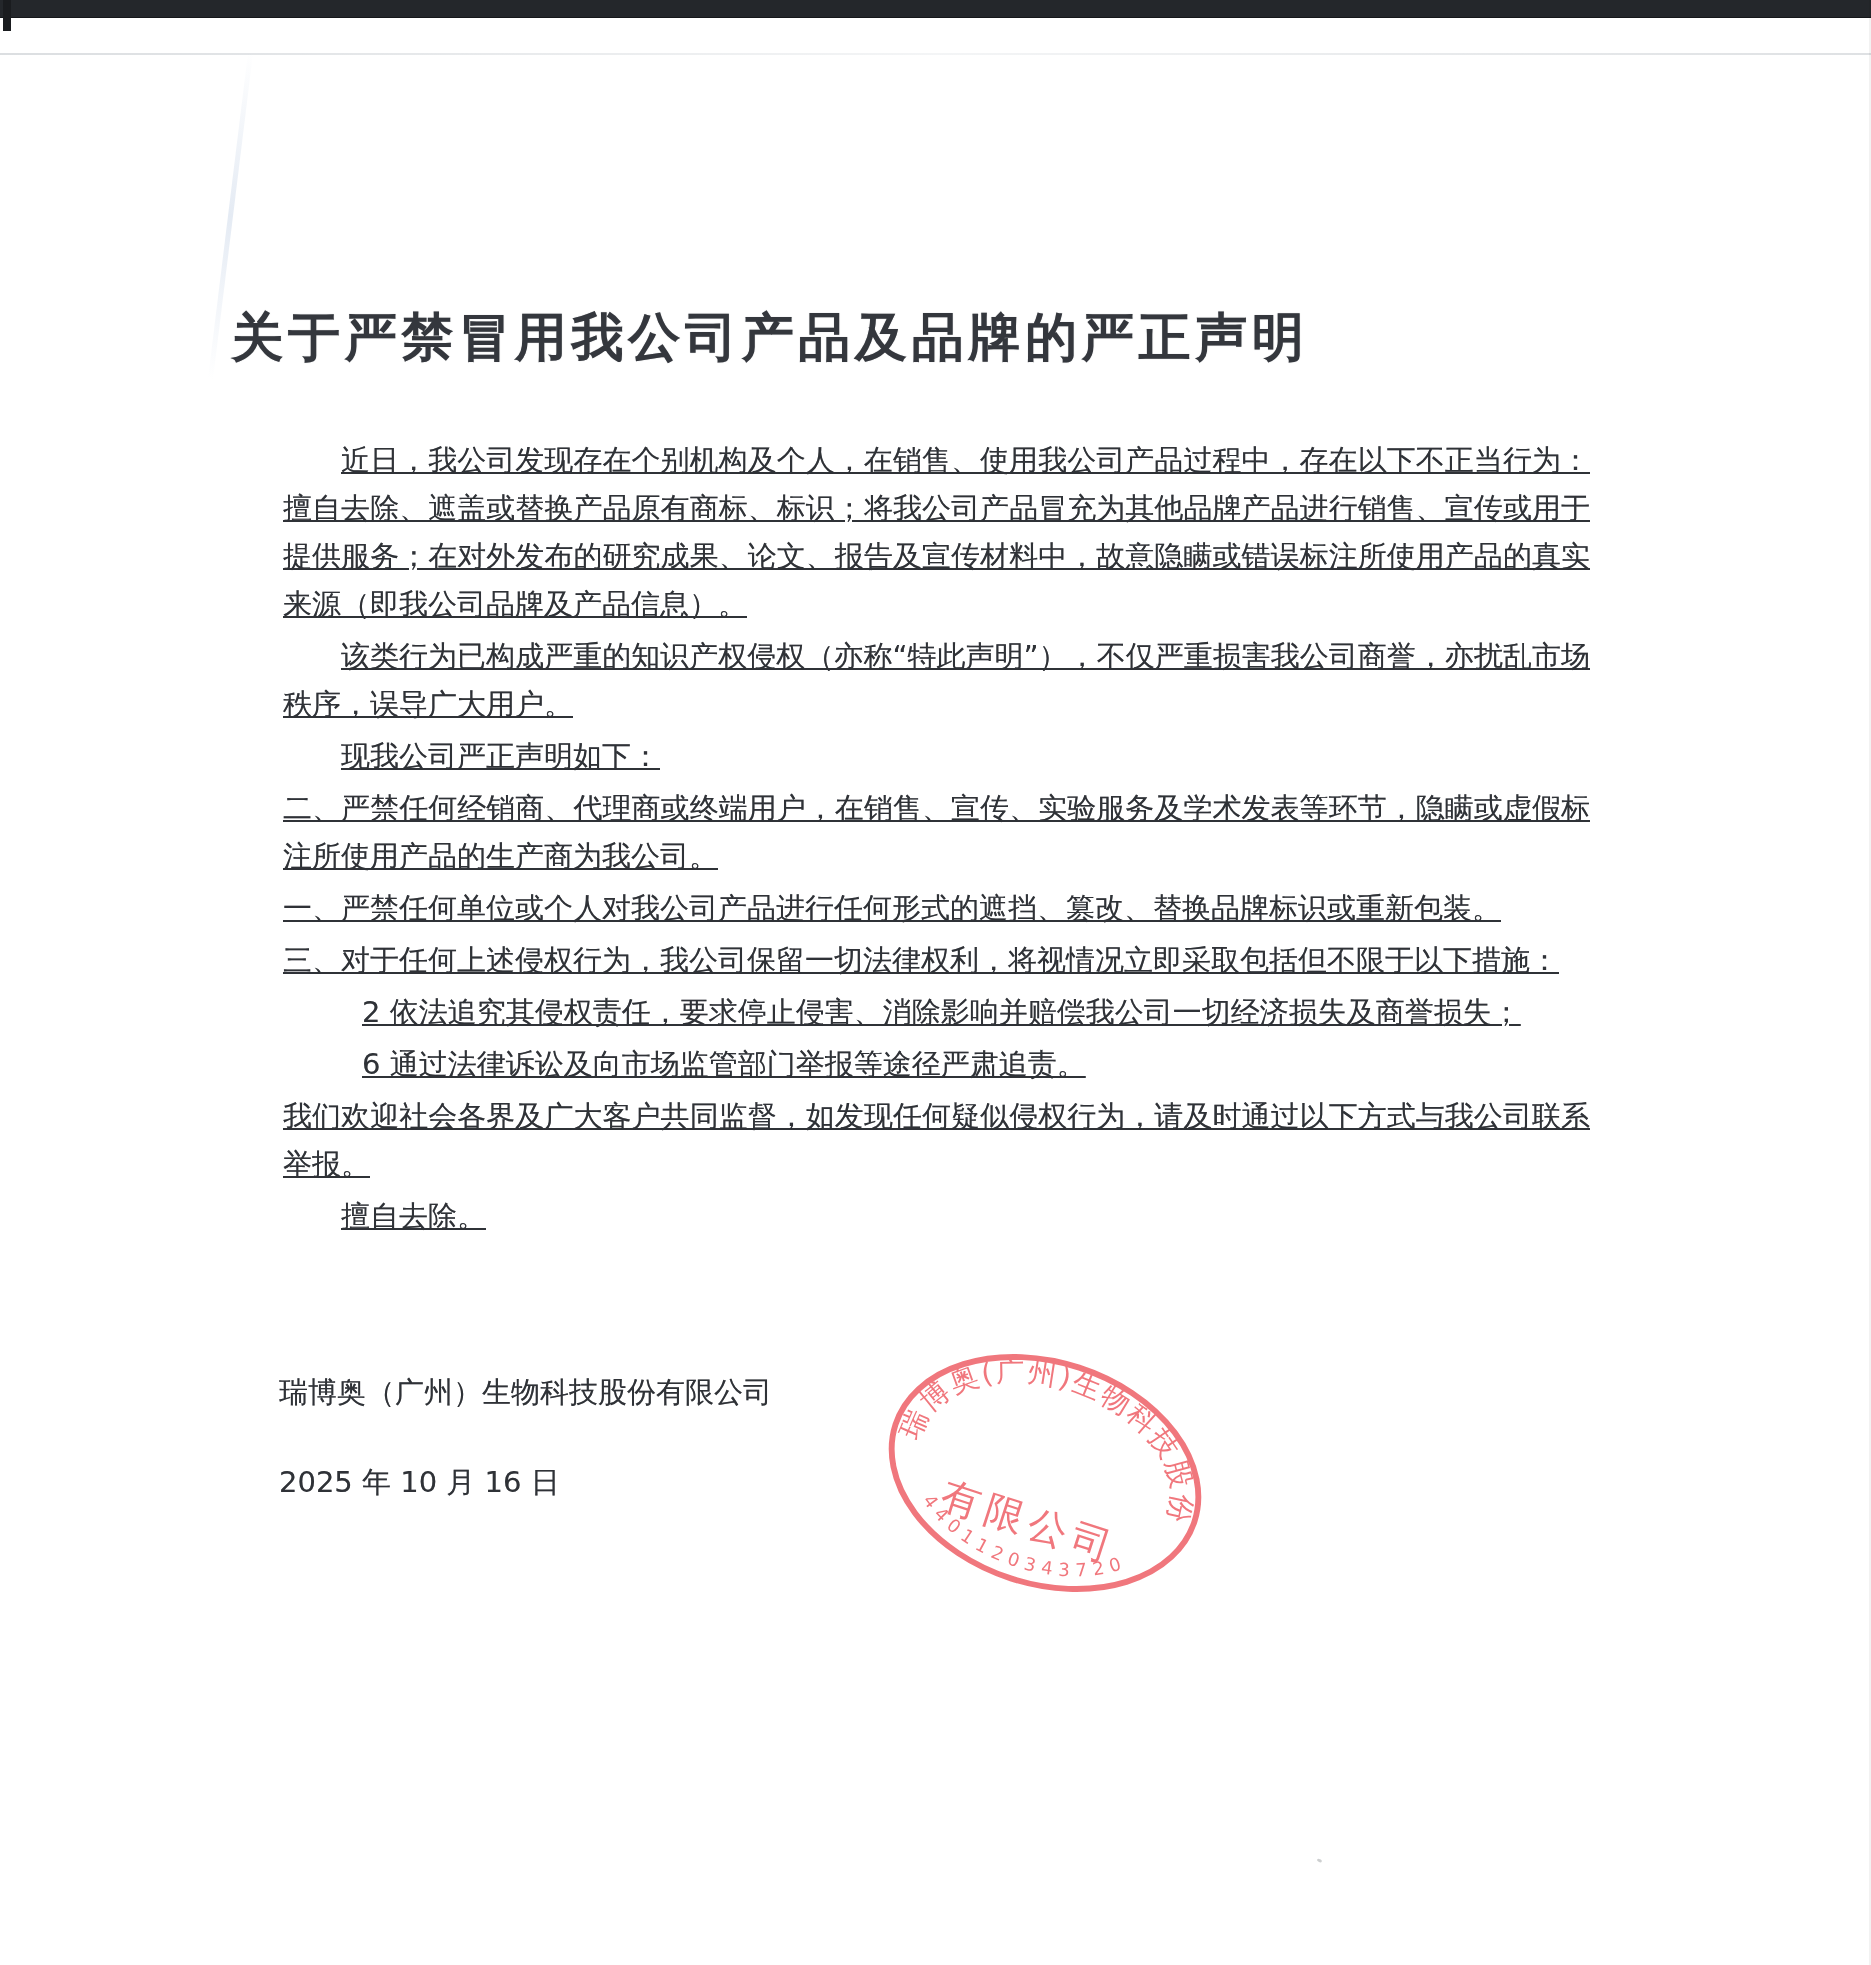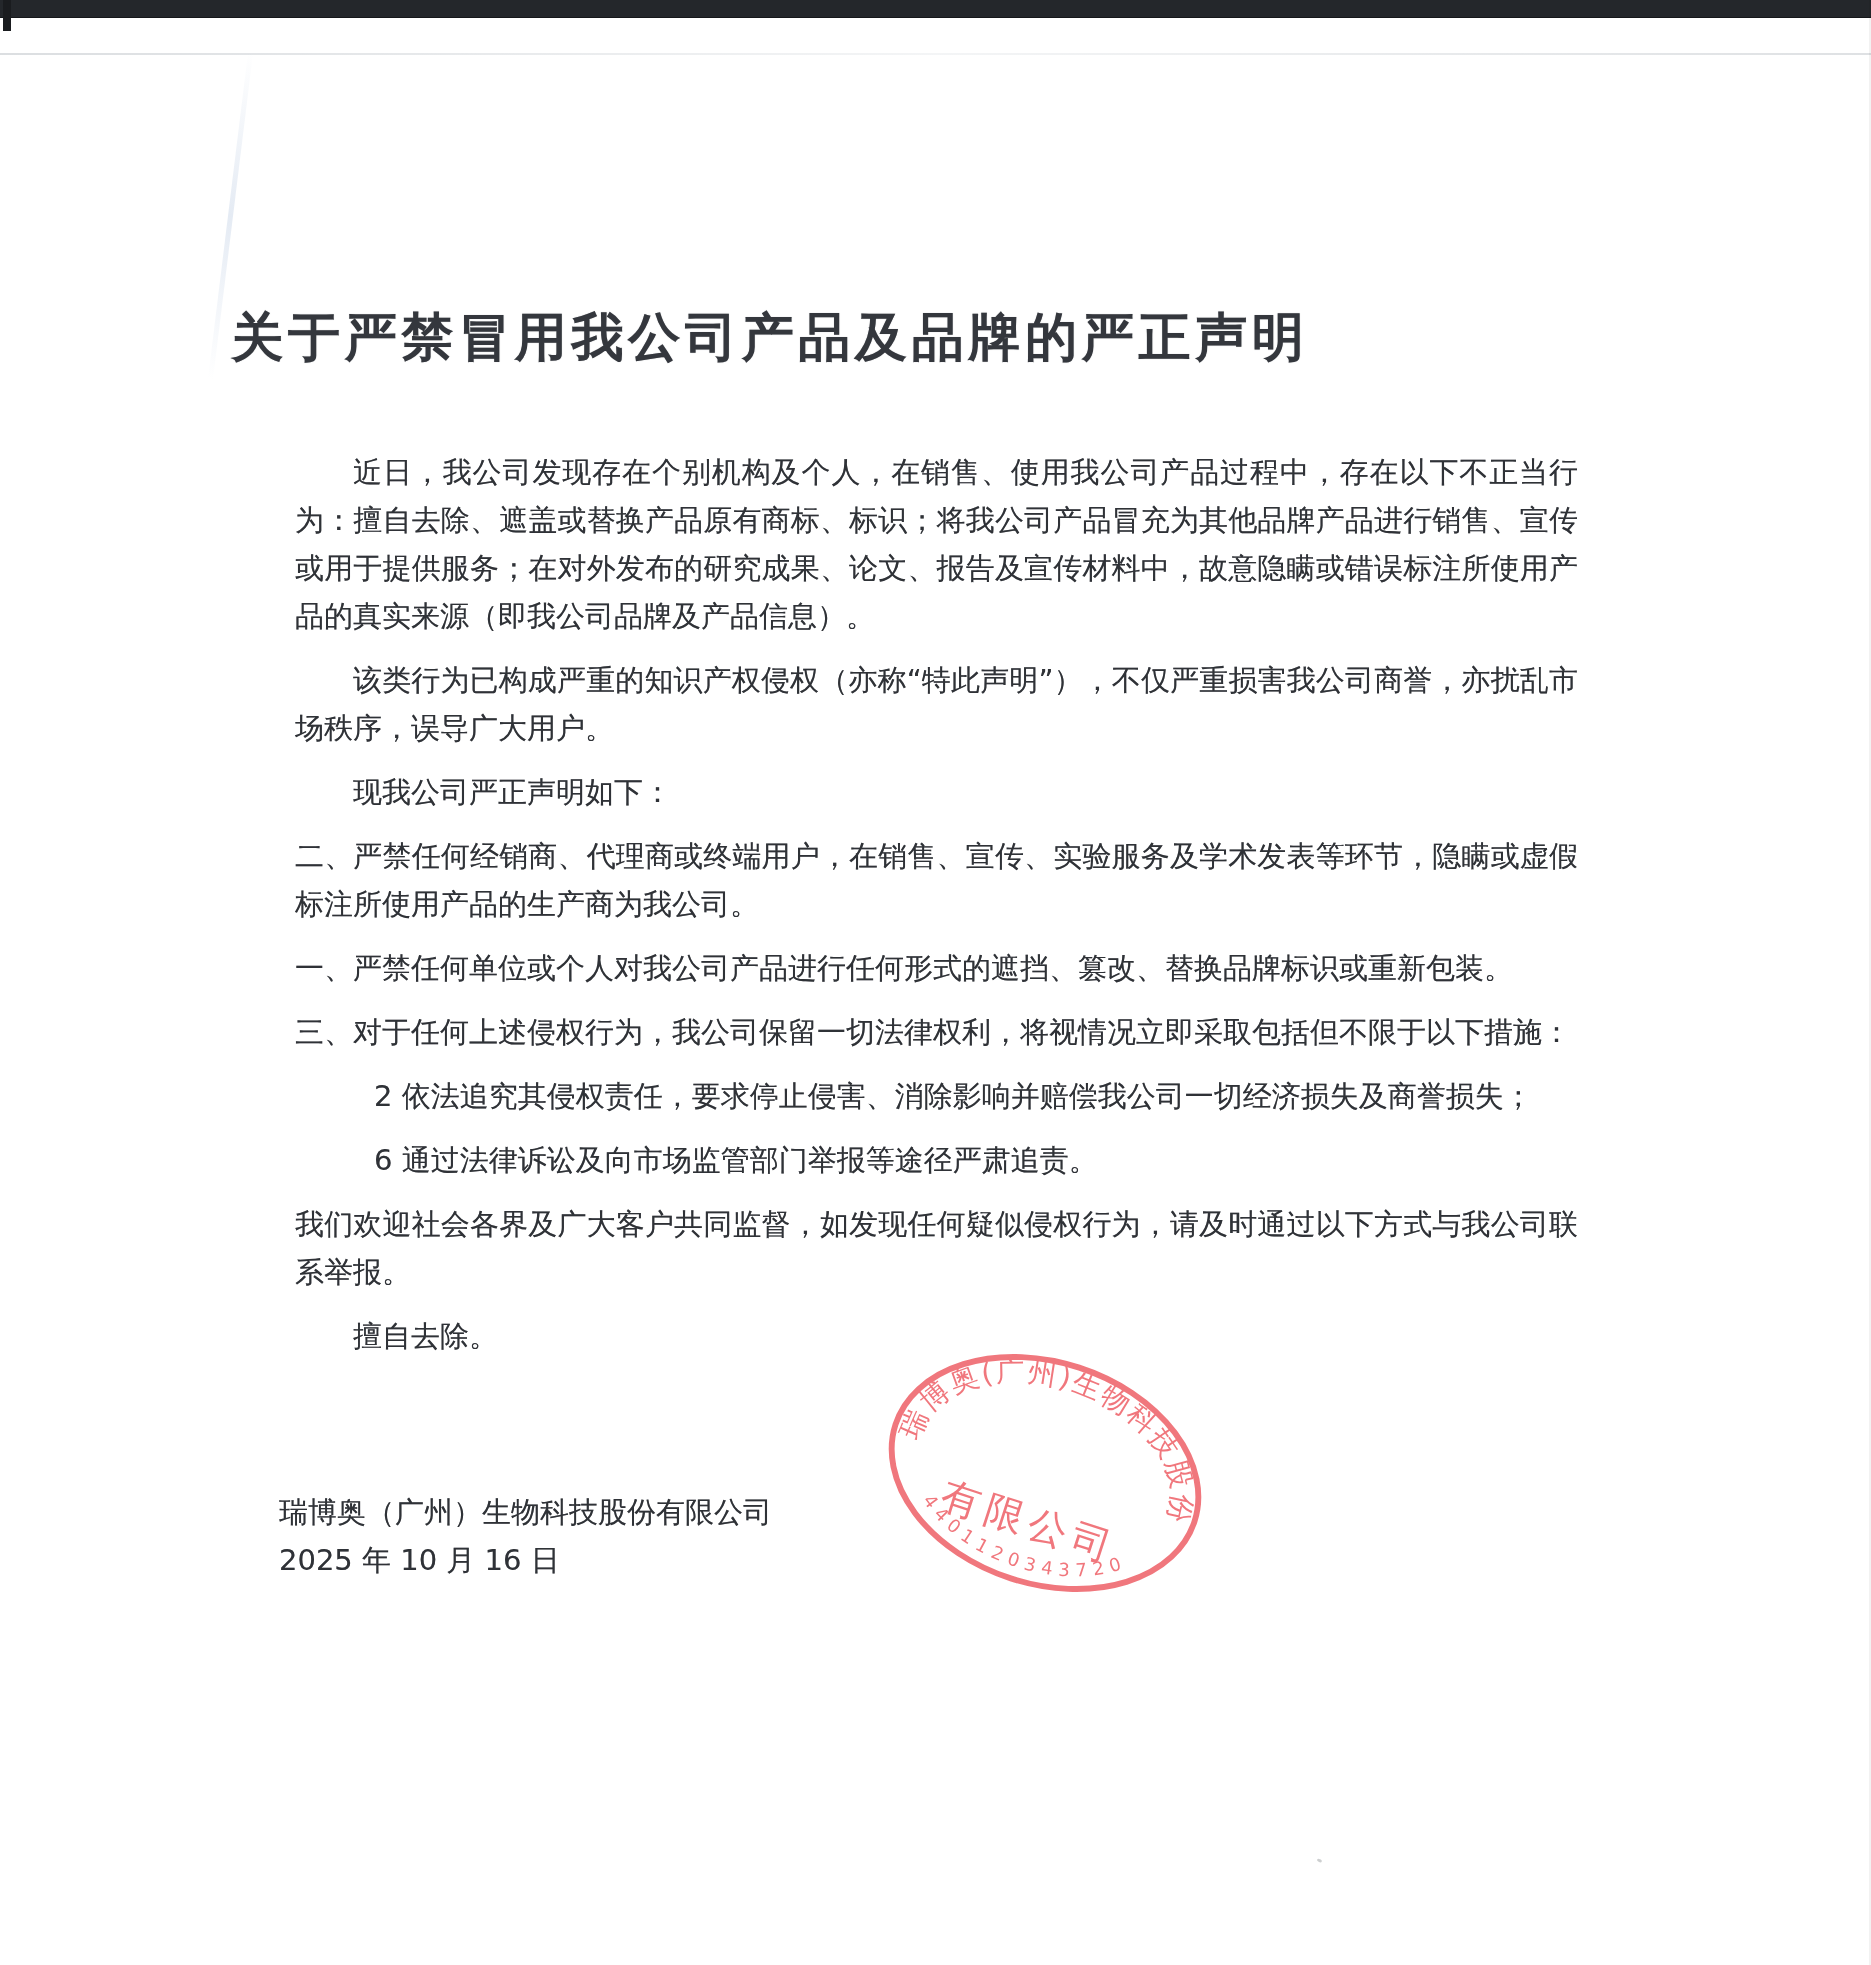--- a/index.html
+++ b/index.html
@@ -45,31 +45,31 @@
     color:#34373d;
     text-shadow:0 0 0.8px rgba(52,55,61,.45);
   }
   .doc-body {
     position:absolute; left:279px; top:432px; width:1315px;
     font-size:29px; line-height:48px;
     text-align:justify; text-justify:inter-character;
     color:#2f3237;
     text-shadow:0 0 0.6px rgba(47,50,55,.5);
   }
-  .doc-body p { margin:16px; }
+  .doc-body p { margin:4px;text-decoration:underline; }
   .p-indent { text-indent:2em; }
   .p-flush  { text-indent:0; }
   .p-sub    { padding-left:79px; }
 
   .signature {
     margin-top:128px;
     text-align:left; padding-right:86px;
   }
   .signature .sig-company { line-height:48px; }
-  .signature .sig-date    { line-height:48px; padding-right:141px; }
+  .signature .sig-date    { line-height:48px; padding-right:141px;margin-top:42px; }
 
   
   .stamp {
     position:absolute; left:880px; top:1355px; width:330px; height:236px;
     transform:rotate(18deg);
     transform-origin:50% 50%;
     mix-blend-mode:multiply;
     opacity:.85;
   }
   .stamp svg { display:block; }

